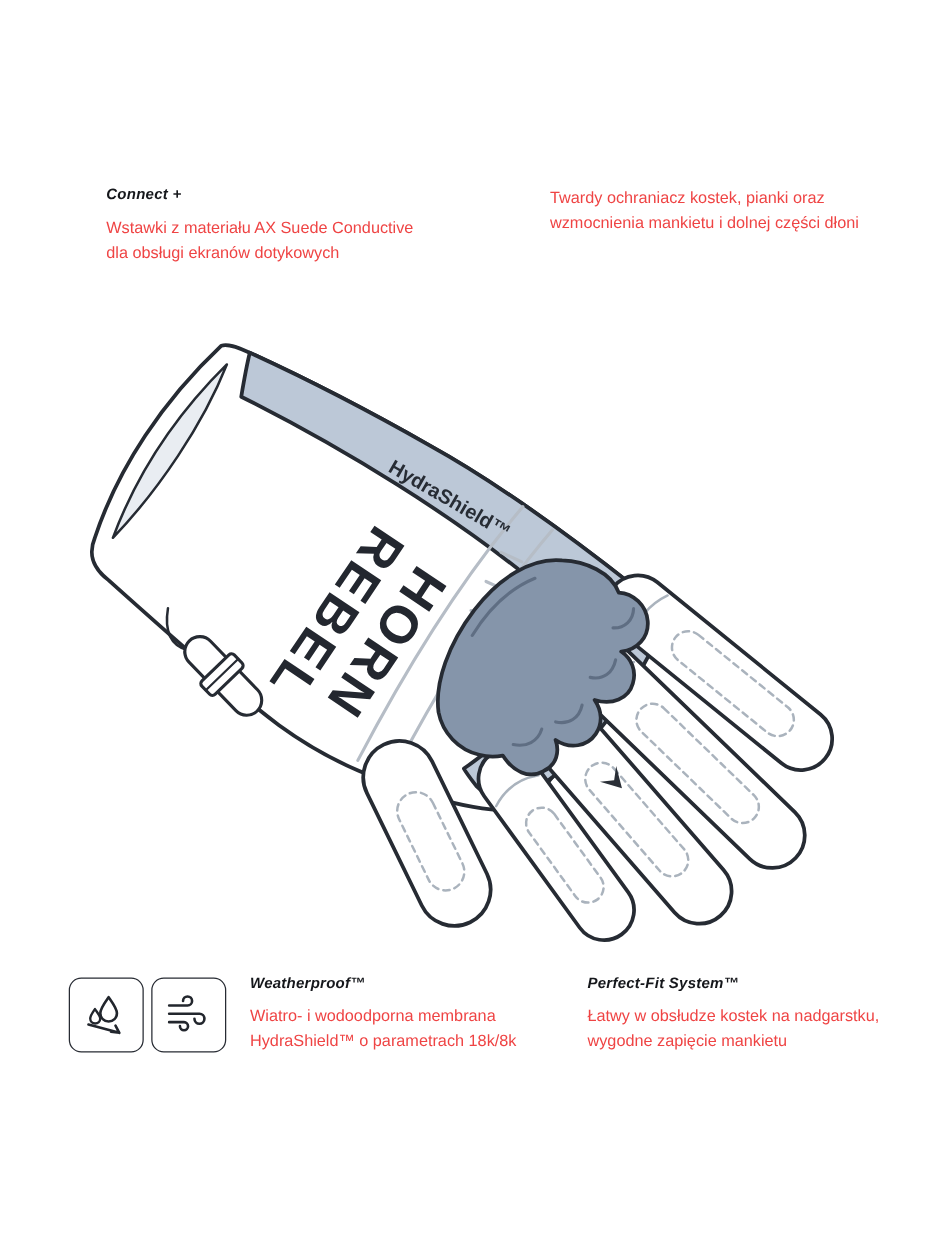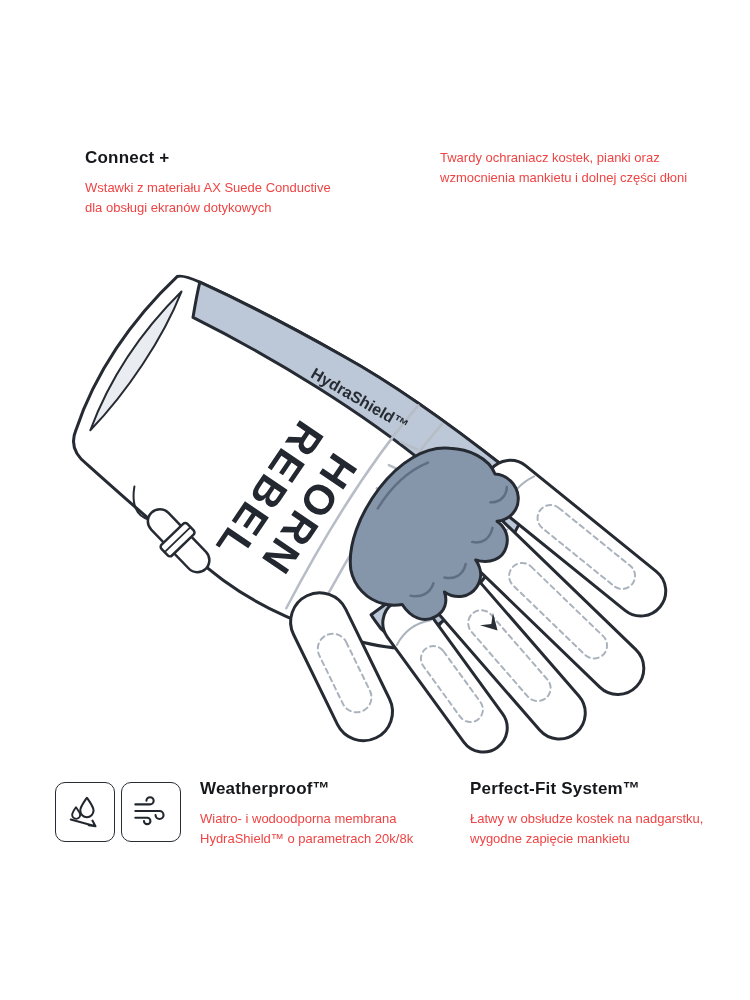--- a/index.html
+++ b/index.html
@@ -2,21 +2,21 @@
 <html><head>
 <meta charset="utf-8">
 <title>Glove Features</title>
 <style>
   html,body{margin:0;padding:0;background:#ffffff;}
   .page{
     position:relative;width:750px;height:1000px;background:#ffffff;overflow:hidden;
     font-family:"Liberation Sans", sans-serif;color:#1c1e22;
   }
   .feature{position:absolute;}
-  .feature h3{margin:0 0 10px 0;font-size:17px;font-weight:700;letter-spacing:.2px;color:#15171b;}
+  .feature h3{margin:0 0 10px 0;font-size:12px;font-weight:700;letter-spacing:.2px;color:#15171b;font-style:italic;}
   .feature p{margin:0;font-size:13px;line-height:1.55;color:#ef4444;}
   .feature-tl{left:85px;top:148px;width:262px;}
   .feature-tr{left:440px;top:148px;width:272px;}
   .feature-bl{left:200px;top:779px;width:232px;}
   .feature-br{left:470px;top:779px;width:252px;}
   .icon-row{position:absolute;left:55px;top:782px;display:flex;gap:6px;}
   .icon-box{
     width:60px;height:60px;border:1.5px solid #272b33;border-radius:10px;
     display:flex;align-items:center;justify-content:center;background:#fff;box-sizing:border-box;
   }
@@ -124,21 +124,21 @@
       <svg viewBox="0 0 40 40" width="38" height="38" fill="none" stroke="#22262d" stroke-width="2.2" stroke-linecap="round" stroke-linejoin="round">
         <path d="M 3.5 12 H 19 A 3.8 3.8 0 1 0 15.2 8.2"></path>
         <path d="M 3.5 19 H 29 A 4.2 4.2 0 1 1 24.8 23.2"></path>
         <path d="M 3.5 26 H 16 A 3.4 3.4 0 1 1 12.6 29.4"></path>
       </svg>
     </div>
   </div>
 
   <section class="feature feature-bl">
     <h3>Weatherproof™</h3>
-    <p>Wiatro- i wodoodporna membrana HydraShield™ o parametrach 20k/8k</p>
+    <p>Wiatro- i wodoodporna membrana HydraShield™ o parametrach 18k/8k</p>
   </section>
 
   <section class="feature feature-br">
     <h3>Perfect-Fit System™</h3>
     <p>Łatwy w obsłudze kostek na nadgarstku, wygodne zapięcie mankietu</p>
   </section>
 
 </div>
 
 </body></html>

